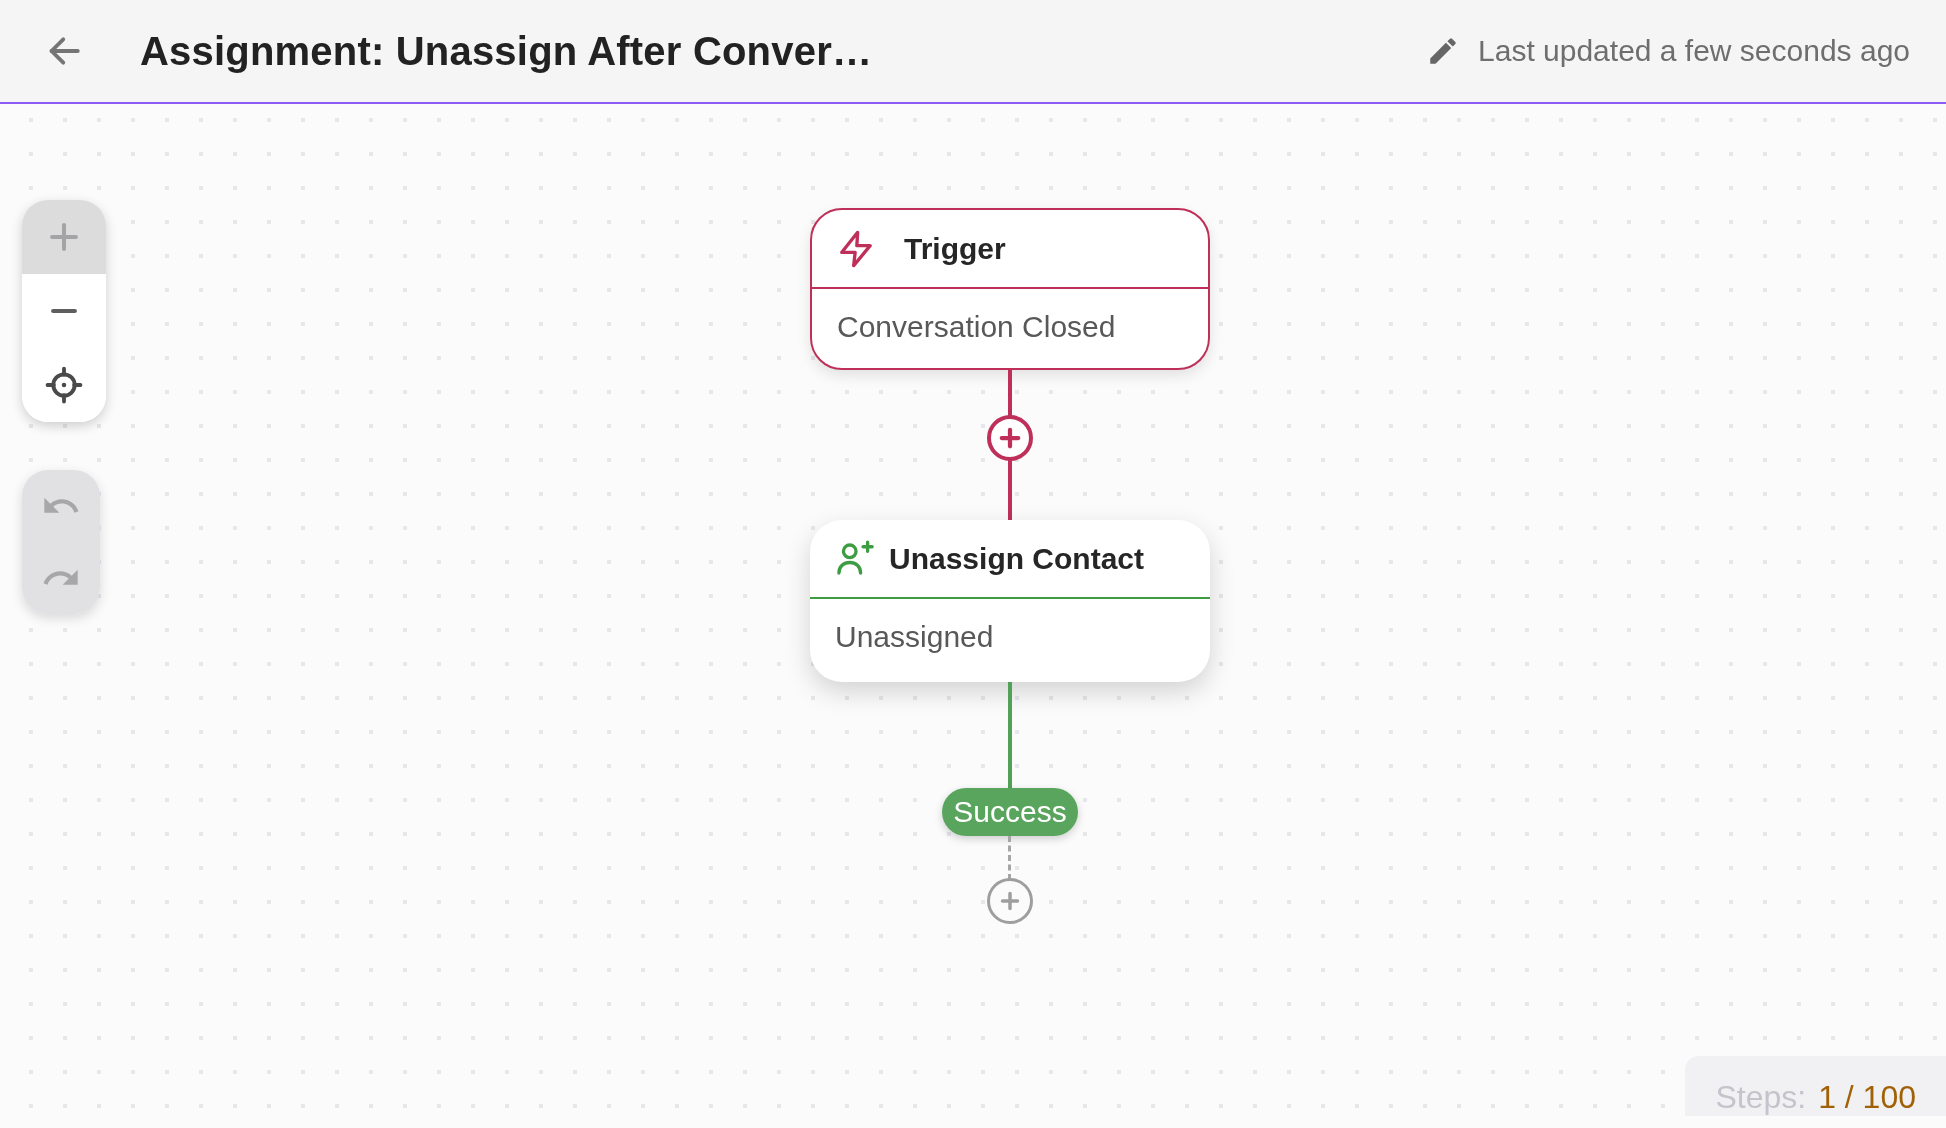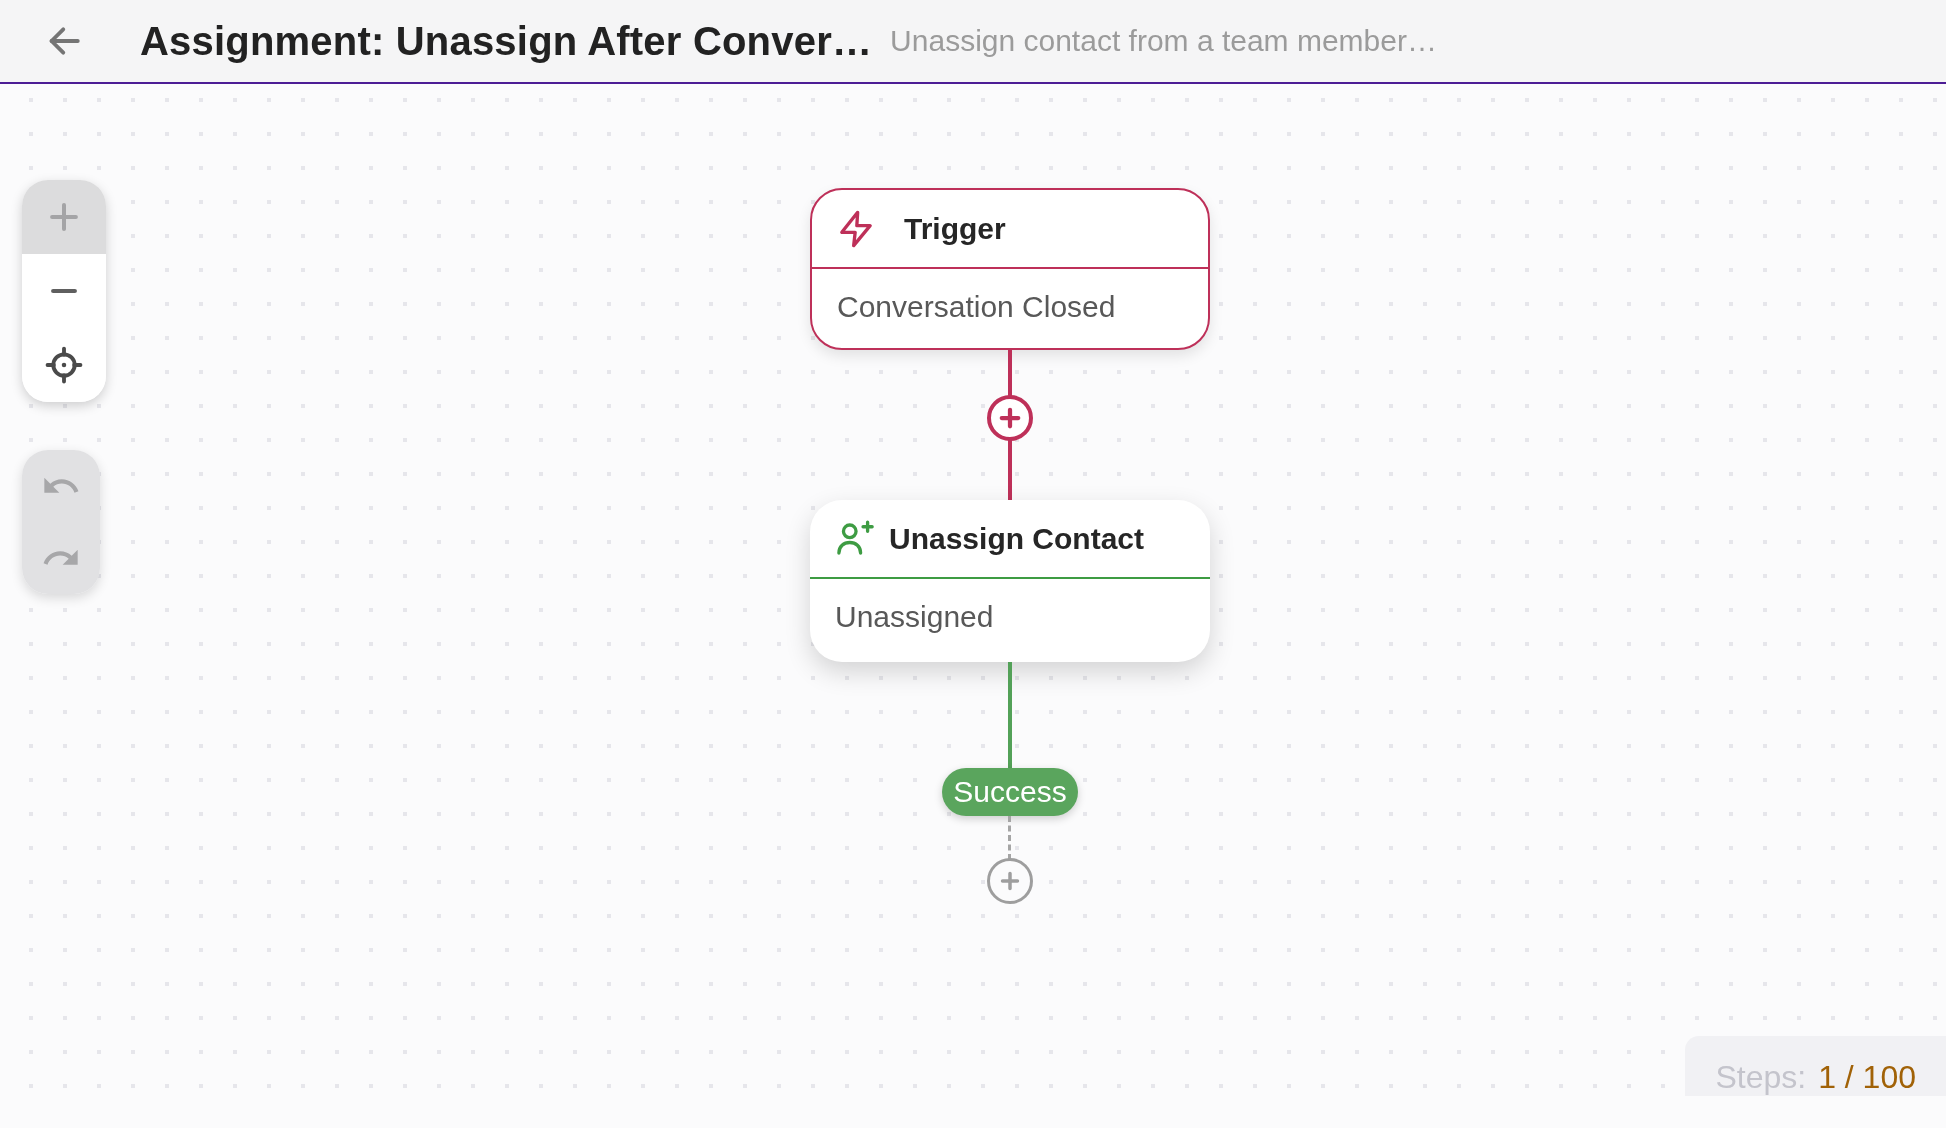--- a/index.html
+++ b/index.html
@@ -1,21 +1,21 @@
 <!DOCTYPE html>
 <html><head>
 <meta charset="utf-8">
 <style>
   * { margin:0; padding:0; box-sizing:border-box; }
   html,body { width:1946px; height:1128px; overflow:hidden;
     font-family:"Liberation Sans", sans-serif; background:#FBFBFC; }
 
   
-  .header { position:relative; height:84px; background:#F5F5F6;
-    border-bottom:2px solid #4c1d95; display:flex; align-items:center;
+  .header { position:relative; height:104px; background:#F5F5F6;
+    border-bottom:2px solid #8b5cf6; display:flex; align-items:center;
     padding:0 36px 0 40px; }
   .back-btn { width:48px; height:48px; flex:none; display:flex;
     align-items:center; justify-content:center; color:#757575; cursor:pointer; }
   .hdr-title { margin-left:52px; font-size:40px; font-weight:bold;
     color:#222222; white-space:nowrap; letter-spacing:.2px; }
   .hdr-subtitle { margin-left:18px; font-size:30px; color:#9B9B9B;
     white-space:nowrap; }
   .hdr-updated { display:flex; align-items:center; gap:18px; margin-left:auto;
     color:#6E6E6E; font-size:30px; white-space:nowrap; }
   .pencil { color:#666666; display:flex; }
@@ -91,22 +91,29 @@
 <body>
 
 <div class="header">
   <div class="back-btn">
     <svg width="44" height="44" viewBox="0 0 24 24" fill="none" stroke="currentColor" stroke-width="2.1" stroke-linecap="round" stroke-linejoin="round">
       <path d="M19.5 12H5.2"></path>
         <path d="M11.6 5.6 5.2 12l6.4 6.4"></path>
     </svg>
   </div>
   <div class="hdr-title">Assignment: Unassign After Conver…</div>
-  <div class="hdr-subtitle">Unassign contact from a team member…</div>
 
+  <div class="hdr-updated">
+    <span class="pencil">
+      <svg width="34" height="34" viewBox="0 0 24 24" fill="currentColor">
+        <path d="M3 17.25V21h3.75L17.81 9.94l-3.75-3.75L3 17.25zM20.71 7.04a.996.996 0 0 0 0-1.41l-2.34-2.34a.996.996 0 0 0-1.41 0l-1.83 1.83 3.75 3.75 1.83-1.83z"></path>
+      </svg>
+    </span>
+    <span>Last updated a few seconds ago</span>
+  </div>
 
 </div>
 
 <div class="canvas">
 
   <div class="zoom-stack">
     <div class="zoom-btn disabled">
       <svg width="42" height="42" viewBox="0 0 24 24" fill="none" stroke="currentColor" stroke-width="2.3" stroke-linecap="round">
         <path d="M12 5.2v13.6M5.2 12h13.6"></path>
       </svg>

